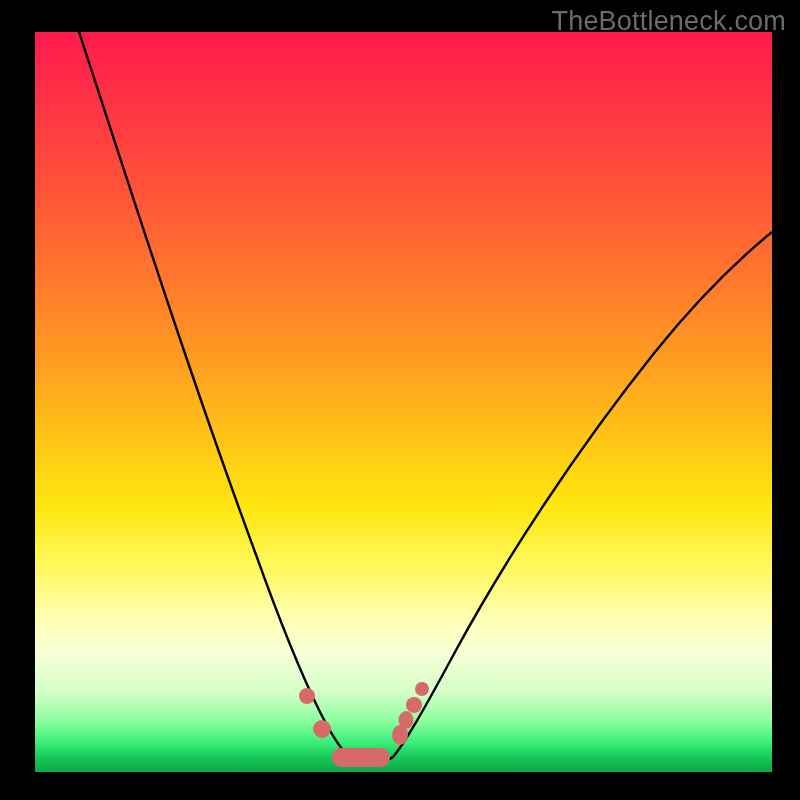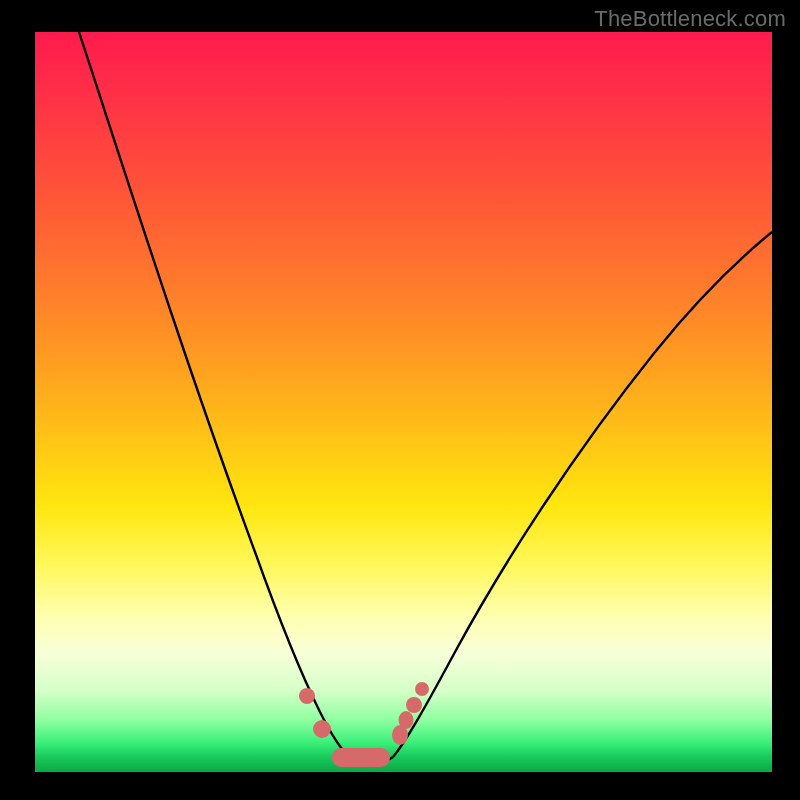--- a/index.html
+++ b/index.html
@@ -43,21 +43,21 @@
       #3bf07a 96%,
       #18c95a 98%,
       #0aa846 100%
     );
   }
   .watermark {
     position: absolute;
     top: 6px;
     right: 14px;
     color: #6b6b6b;
-    font-size: 22px;
+    font-size: 27px;
     font-weight: 500;
     letter-spacing: 0.2px;
     user-select: none;
   }
   svg.curve {
     position: absolute;
     left: 0;
     top: 0;
     width: 737px;
     height: 740px;

